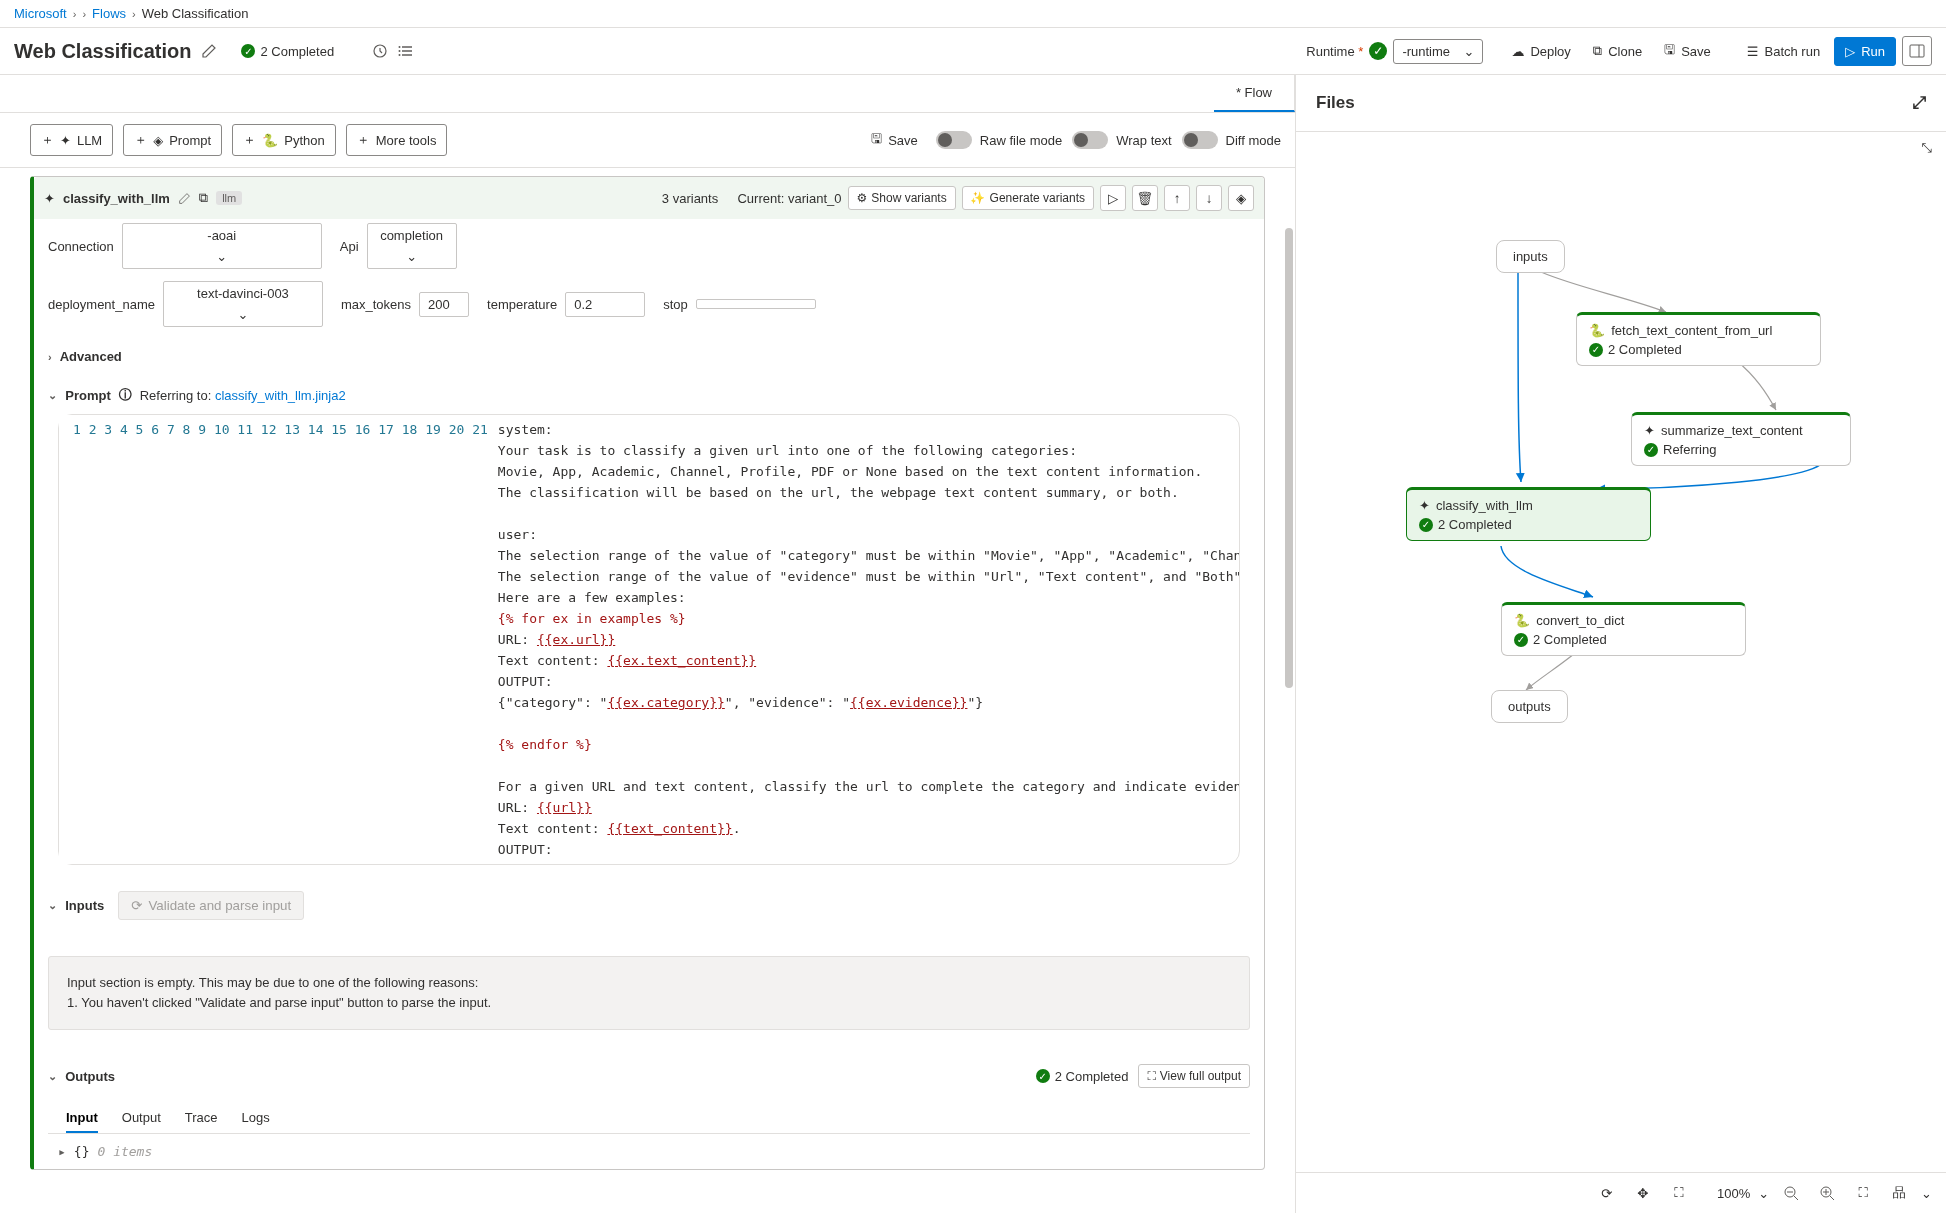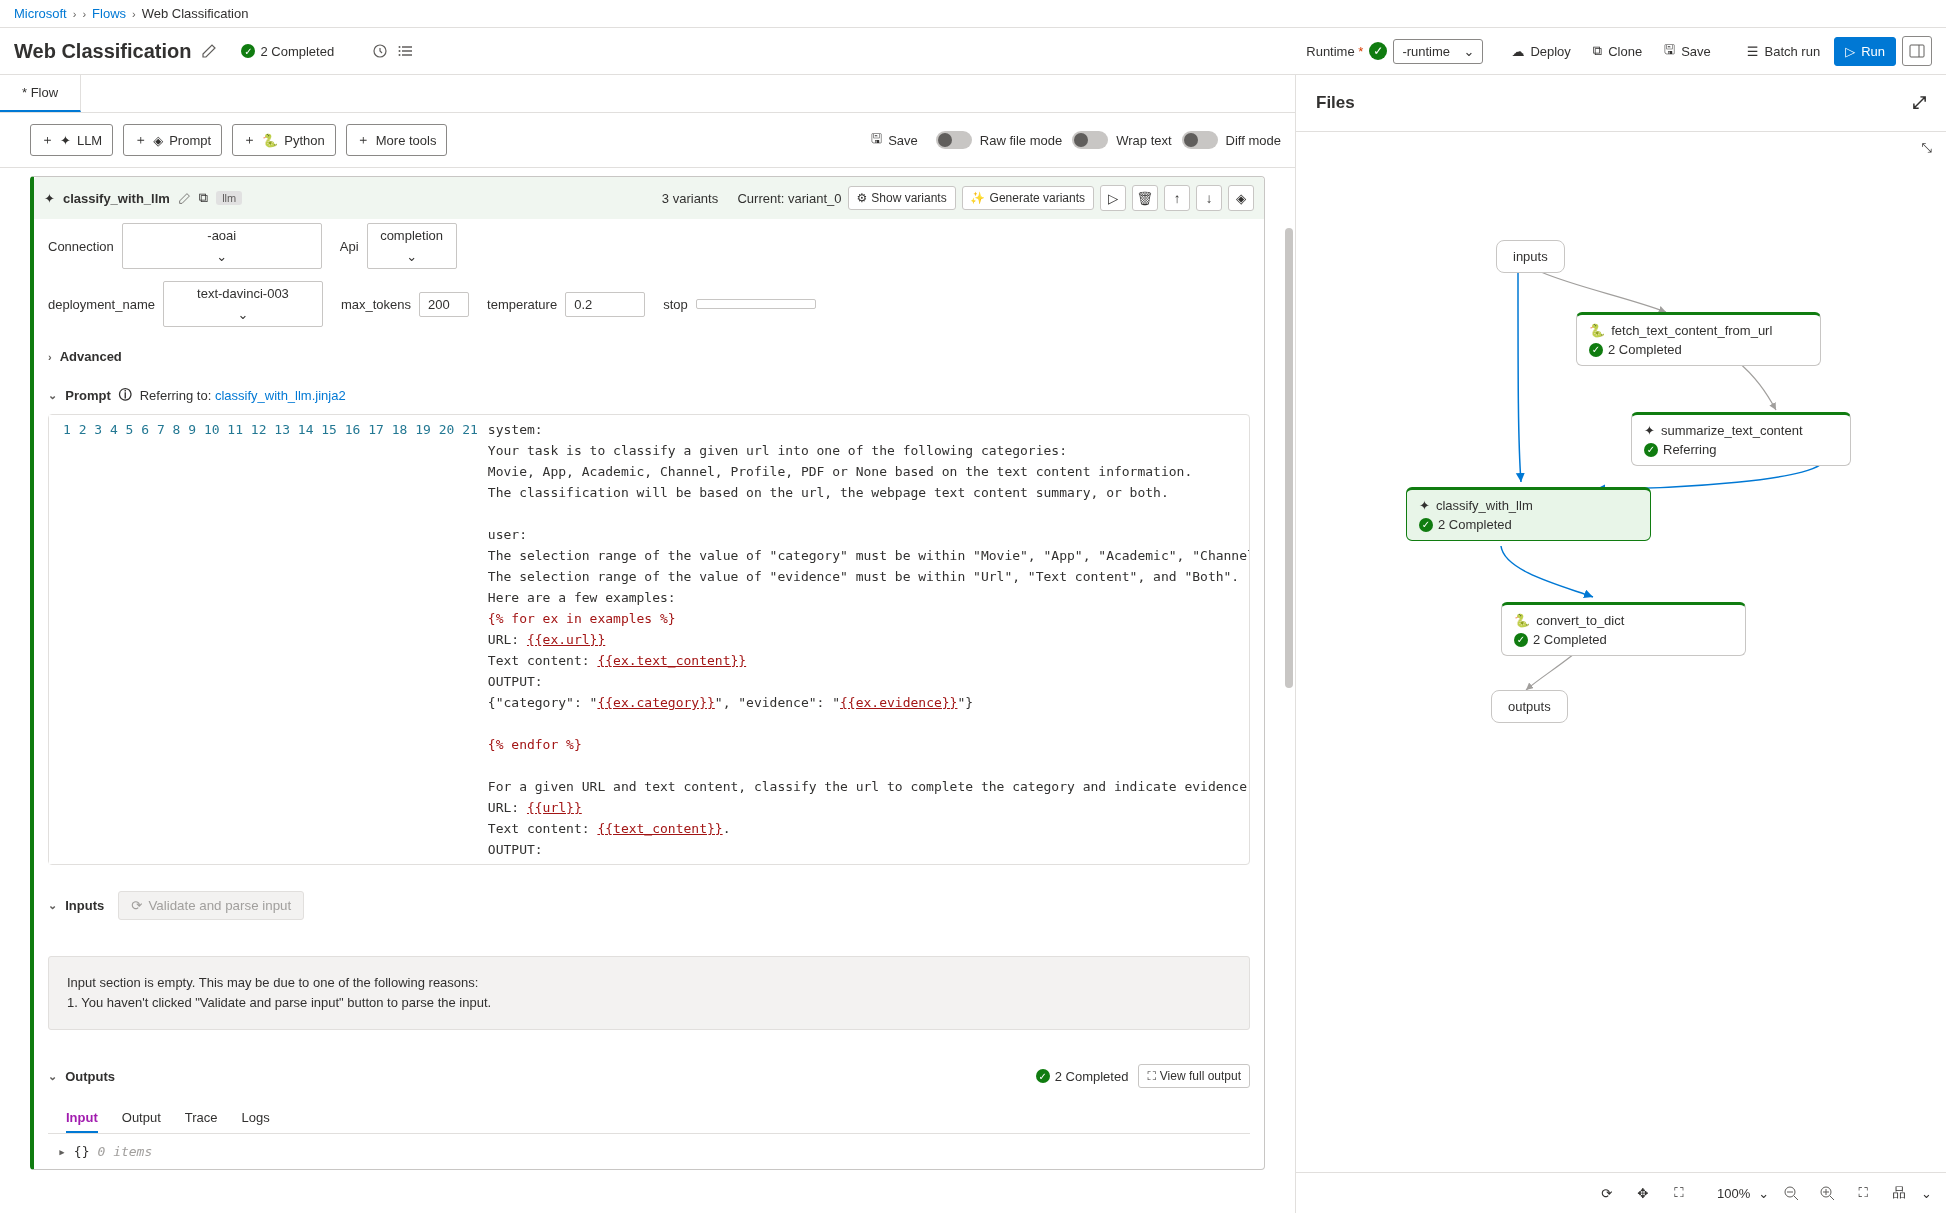--- a/index.html
+++ b/index.html
@@ -25,21 +25,21 @@
 .btn.primary { background:#0078d4; color:#fff; border-color:#0078d4; }
 .runtime-label { font-size:13px; }
 .runtime-label .star { color:#d83b01; }
 .check-circle { width:18px; height:18px; border-radius:50%; background:#107c10; color:#fff; display:flex; align-items:center; justify-content:center; font-size:12px; }
 .runtime-select { display:flex; align-items:center; gap:6px; border:1px solid #8a8886; border-radius:3px; padding:4px 8px; min-width:90px; justify-content:space-between; }
 
 .two-col { display:flex; height:calc(1222px - 84px); }
 .left-col { flex:1; min-width:0; display:flex; flex-direction:column; border-right:1px solid #e1dfdd; }
 .right-col { width:650px; display:flex; flex-direction:column; }
 
-.tabs { display:flex; border-bottom:1px solid #e1dfdd; }
+.tabs { display:flex; border-bottom:1px solid #e1dfdd;justify-content:flex-end; }
 .tab { padding:10px 22px; border-right:1px solid #e1dfdd; font-size:13px; }
 .tab.active { border-bottom:2px solid #0078d4; }
 
 .tool-row { display:flex; align-items:center; justify-content:space-between; padding:10px 14px 10px 30px; border-bottom:1px solid #e1dfdd; }
 .tool-left { display:flex; gap:10px; }
 .tool-right { display:flex; align-items:center; gap:10px; }
 .toggle { width:36px; height:18px; border-radius:9px; background:#c8c6c4; position:relative; }
 .toggle .knob { width:14px; height:14px; border-radius:50%; background:#605e5c; position:absolute; top:2px; left:2px; }
 .togglegrp { display:flex; align-items:center; gap:8px; font-size:13px; }
 
@@ -58,34 +58,34 @@
 .field { display:flex; align-items:center; gap:8px; }
 .field label { font-size:13px; }
 .select, .input { border:1px solid #c8c6c4; border-radius:2px; padding:4px 8px; font-size:13px; display:flex; align-items:center; gap:6px; background:#fff; }
 .select { min-width:120px; justify-content:center;flex-direction:column; }
 .input { min-width:50px; }
 .section-head { display:flex; align-items:center; gap:8px; padding:6px 14px; cursor:pointer; font-weight:600; }
 .section-head .caret { font-size:11px; color:#605e5c; }
 .referring { font-weight:400; font-size:13px; }
 .referring a { color:#0078d4; }
 
-.editor { border:1px solid #e1dfdd; border-radius:4px; margin:4px 14px 14px; font-family:Consolas,monospace; font-size:13px; display:flex; background:#fff; }
+.editor { border:1px solid #e1dfdd; border-radius:14px; margin:4px 24px 14px; font-family:Consolas,monospace; font-size:13px; display:flex; background:#fff; }
 .gutter { background:#fff; padding:4px 10px 4px 14px; color:#237893; text-align:right; user-select:none; line-height:21px; }
 .code { padding:4px 10px 4px 0; white-space:pre; line-height:21px; flex:1; overflow-x:auto; }
 .c-var { color:#a31515;text-decoration:underline; }
 .c-brace { color:#a31515; }
 
 .inputs-row { display:flex; align-items:center; gap:14px; padding:12px 14px; }
 .disabled-btn { display:flex; align-items:center; gap:6px; padding:6px 12px; border:1px solid #e1dfdd; border-radius:3px; color:#a19f9d; background:#f3f2f1; }
 .info-box { margin:24px 14px; background:#f3f2f1; border:1px solid #e1dfdd; border-radius:3px; padding:16px 18px; font-size:13px; line-height:20px; }
 
 .outputs-head { display:flex; align-items:center; justify-content:space-between; padding:10px 14px; }
 .out-tabs { display:flex; gap:24px; padding:6px 18px 0; border-bottom:1px solid #e1dfdd; margin:0 14px; }
 .out-tab { padding:6px 0; font-size:13px; cursor:pointer; }
-.out-tab.active { color:#a21caf; font-weight:600; border-bottom:2px solid #0078d4; }
+.out-tab.active { color:#000000; font-weight:600; border-bottom:2px solid #0078d4; }
 .json-area { padding:10px 24px; font-family:Consolas,monospace; font-size:13px; color:#a19f9d; display:flex; align-items:center; gap:8px; }
 
 .right-head { display:flex; align-items:center; justify-content:space-between; padding:18px 20px; border-bottom:1px solid #e1dfdd; font-size:17px; font-weight:700; }
 .graph-area { flex:1; position:relative; overflow:hidden; }
 .gnode { position:absolute; border:1px solid #c8c6c4; border-radius:6px; background:#fff; font-size:13px; }
 .gnode.greenbar { border-top:3px solid #107c10; }
 .gnode-inner { padding:8px 12px; }
 .gnode-title { display:flex; align-items:center; gap:6px; margin-bottom:4px; }
 .gnode-title span { font-weight:400; }
 .gstatus { display:flex; align-items:center; gap:5px; font-size:13px; }

